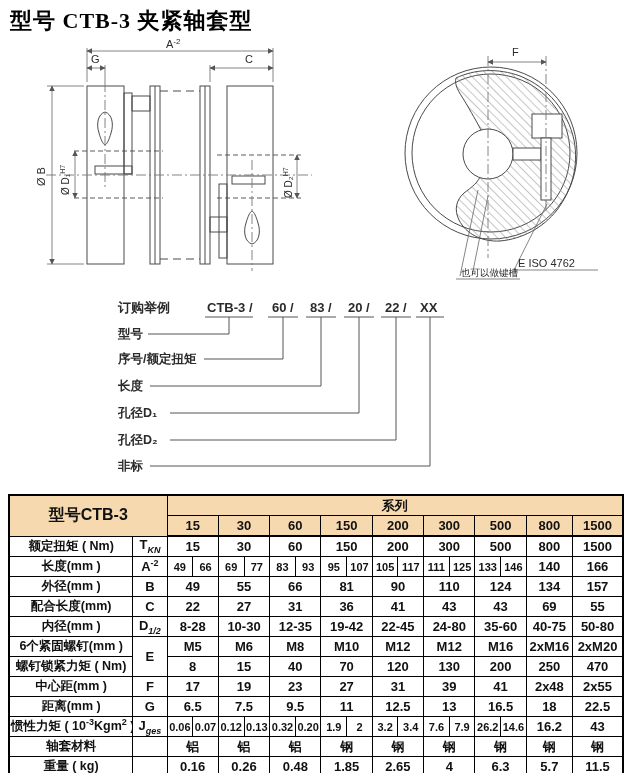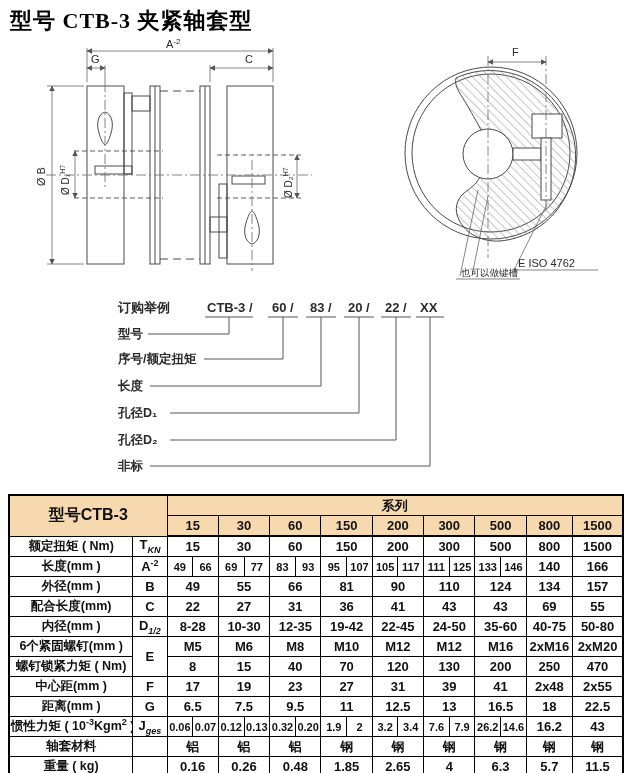--- a/index.html
+++ b/index.html
@@ -279,21 +279,21 @@
           <td colspan="1">55</td>
         </tr>
         <tr>
           <td class="lbl"><span>内径(mm )</span></td>
           <td class="sym"><span>D</span><sub>1/2</sub></td>
           <td colspan="2">8-28</td>
           <td colspan="2">10-30</td>
           <td colspan="2">12-35</td>
           <td colspan="2">19-42</td>
           <td colspan="2">22-45</td>
-          <td colspan="2">24-50</td>
+          <td colspan="2">24-80</td>
           <td colspan="2">35-60</td>
           <td colspan="1">40-75</td>
           <td colspan="1">50-80</td>
         </tr>
         <tr>
           <td class="lbl"><span>6个紧固螺钉(mm )</span></td>
           <td class="sym" rowspan="2"><span>E</span></td>
           <td colspan="2">M5</td>
           <td colspan="2">M6</td>
           <td colspan="2">M8</td>

